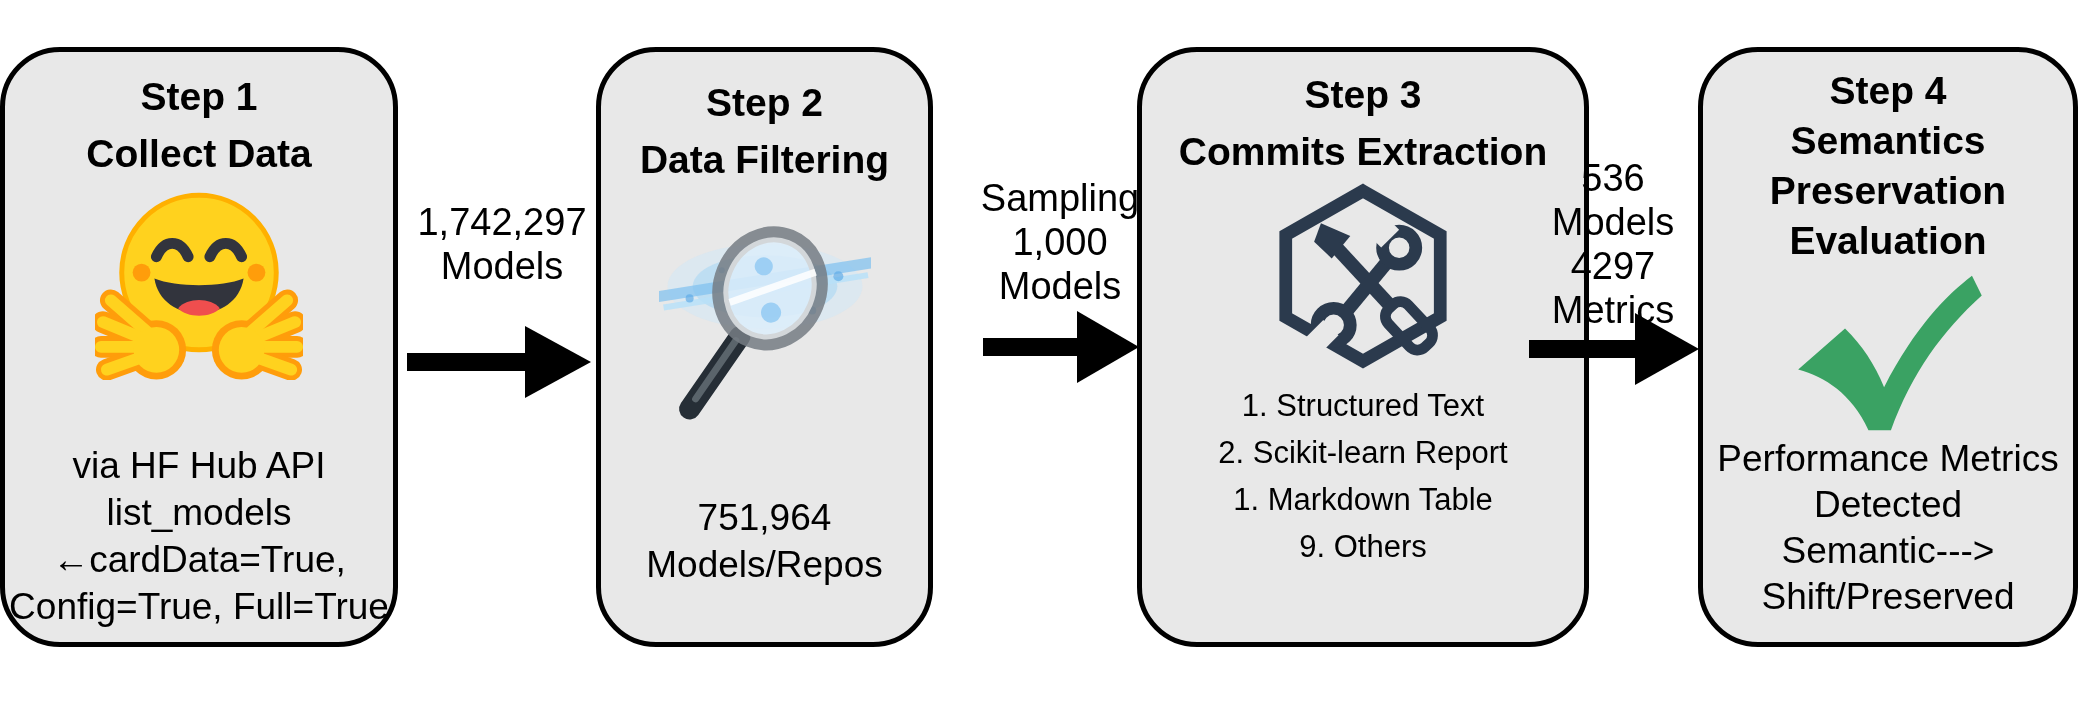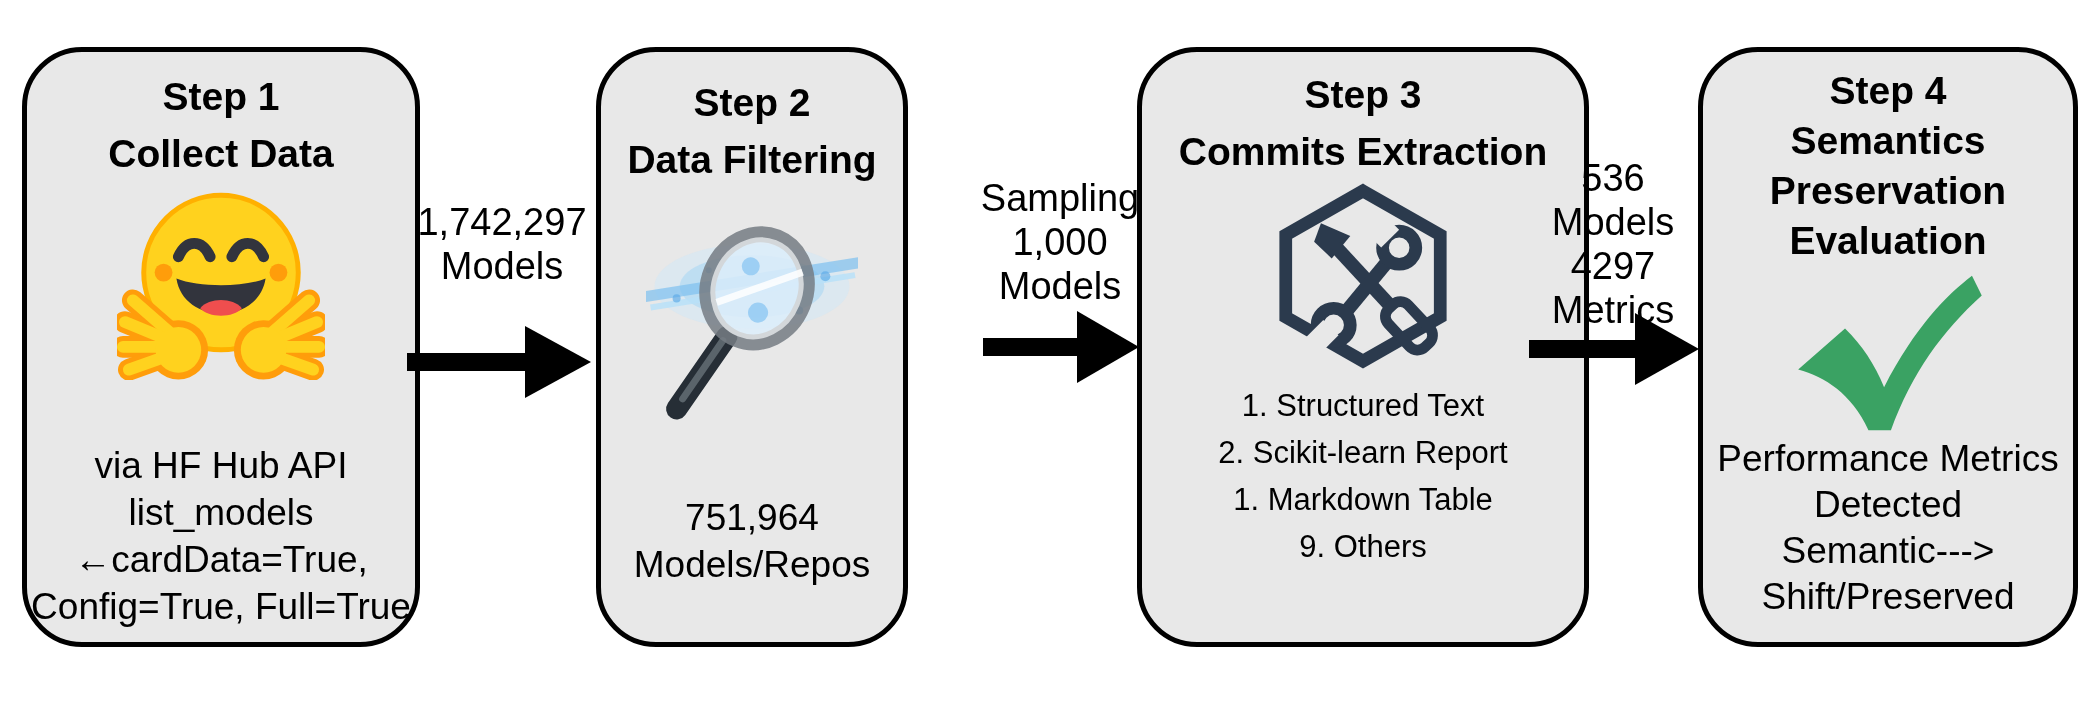--- a/index.html
+++ b/index.html
@@ -13,22 +13,22 @@
   }
   .stepbox{
     position:absolute;
     top:47px;height:600px;
     background:#e8e8e8;
     border:5px solid #000;
     border-radius:60px;
     box-sizing:border-box;
     display:flex;flex-direction:column;align-items:center;
   }
-  .b1{left:22px;width:398px;}
-  .b2{left:596px;width:312px;}
+  .b1{left:0;width:398px;}
+  .b2{left:596px;width:337px;}
   .b3{left:1137px;width:452px;}
   .b4{left:1698px;width:380px;}
   .title{
     text-align:center;font-weight:700;font-size:39px;line-height:57px;
     white-space:nowrap;
   }
   .b1 .title{margin-top:16px;}
   .b2 .title{margin-top:22px;}
   .b3 .title{margin-top:14px;}
   .b4 .title{margin-top:14px;line-height:50px;}

